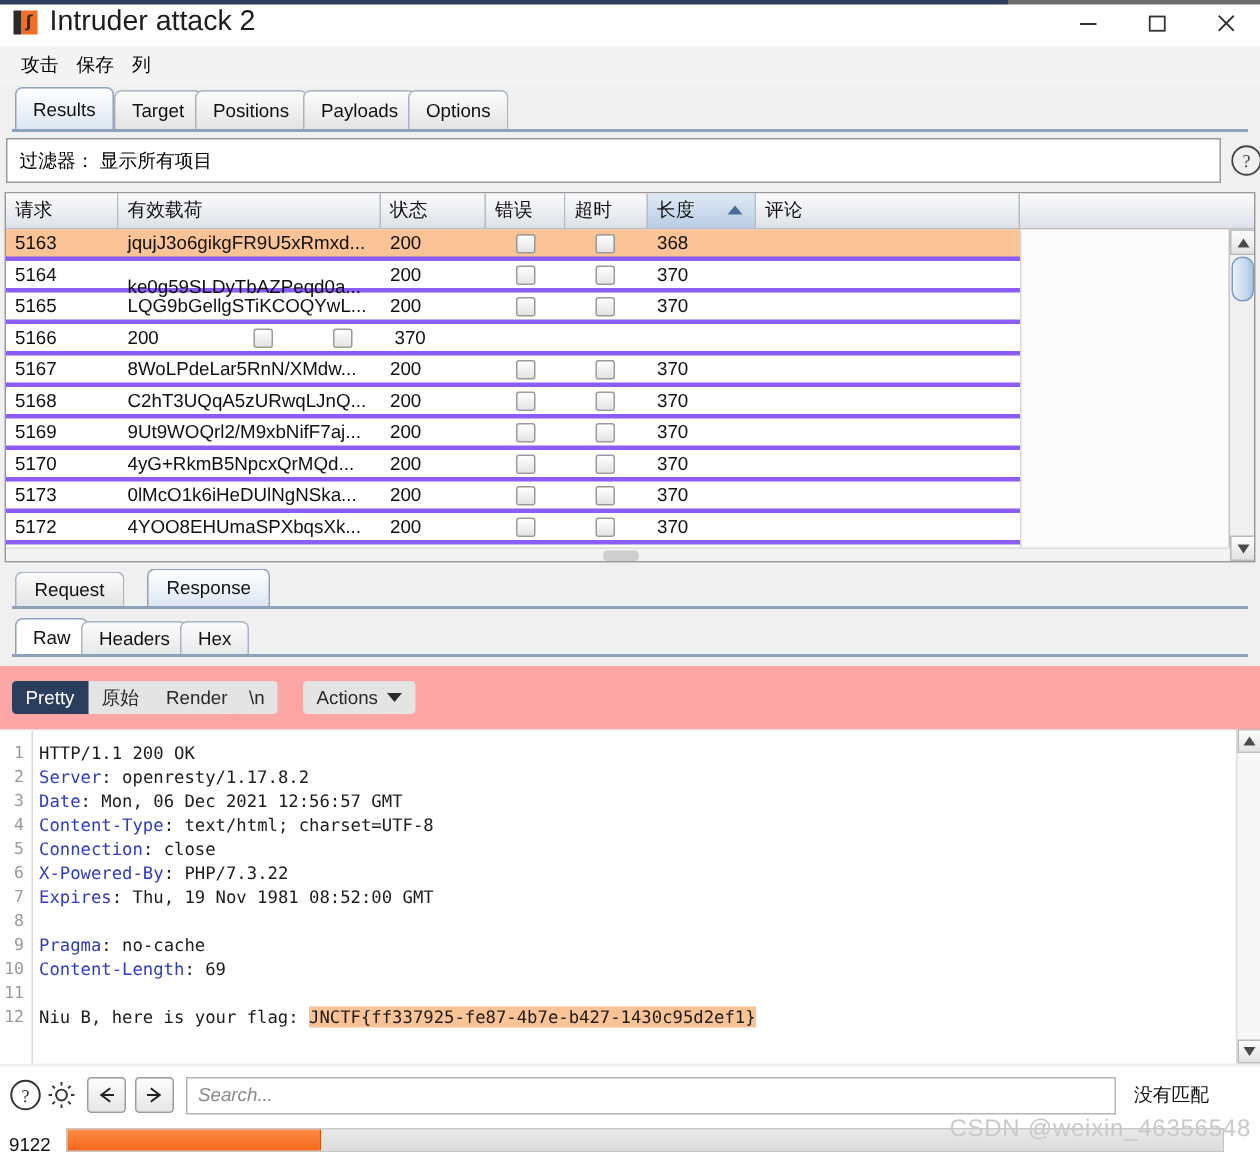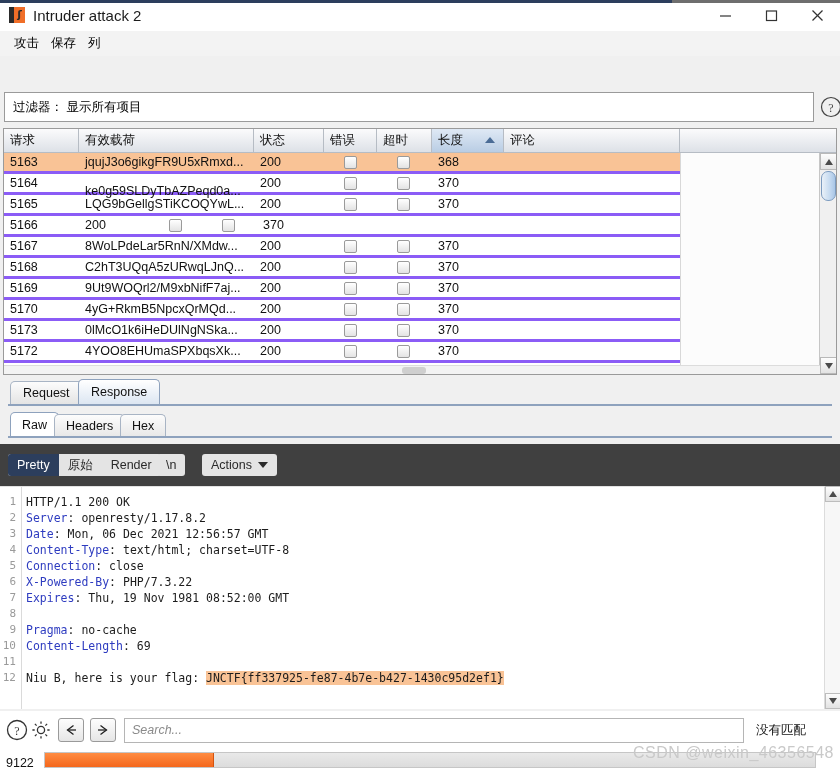--- a/index.html
+++ b/index.html
@@ -42,21 +42,21 @@
   }
   .app-icon .right {
     position: absolute; left: 5px; top: 0; width: 11px; height: 16px; background: #f06e28;
   }
   .app-icon .glyph {
     position: absolute; left: 7px; top: 2px; width: 7px; height: 12px;
     color: #2b2b2b; font-size: 11px; line-height: 12px; text-align: center;
     font-family: "DejaVu Sans", sans-serif; font-weight: bold;
   }
   .title-text {
-    font-size: 15px; color: #1c1c1c; white-space: nowrap;
+    font-size: 19px; color: #1c1c1c; white-space: nowrap;
     font-family: "Liberation Sans", sans-serif;
   }
   .win-buttons {
     position: absolute; right: 0; top: 0; height: 31px; display: flex;
   }
   .win-btn {
     width: 46px; height: 31px; display: flex; align-items: center; justify-content: center;
     color: #333; font-size: 13px; font-family: "DejaVu Sans", sans-serif;
   }
   .win-btn svg { display: block; }
@@ -260,21 +260,21 @@
     background: linear-gradient(to bottom, #fcfcfc 0%, #e8e8e8 100%);
     font-size: 12.5px; color: #111; white-space: nowrap;
   }
   .rhtab.active {
     background: #ffffff; border-color: #8ea2bd; height: 24px;
   }
 
   
   .prettybar {
     position: absolute; left: 0; top: 444px; width: 840px; height: 42px;
-    background: #404040;
+    background: #fca5a5;
     padding-left: 40px;
   }
   .seg {
     position: absolute; top: 10px; height: 22px;
     display: flex; align-items: center;
     background: #e4e4e4; border-radius: 3px; overflow: hidden;
   }
   .seg-btn {
     height: 22px; padding: 0 9px;
     display: flex; align-items: center; justify-content: center;
@@ -417,20 +417,28 @@
       </div>
     </div>
   </div>
 
   <div class="menubar">
     <div class="menu-item">攻击</div>
     <div class="menu-item">保存</div>
     <div class="menu-item">列</div>
   </div>
 
+  <div class="tabstrip">
+    <div class="underline"></div>
+    <div class="maintab active" style="left:10px;">Results</div>
+    <div class="maintab" style="left:76px;">Target</div>
+    <div class="maintab" style="left:130px;">Positions</div>
+    <div class="maintab" style="left:202px;">Payloads</div>
+    <div class="maintab" style="left:272px;">Options</div>
+  </div>
 
   <div class="filterrow">
     <div class="filterbox">
       <span>过滤器： 显示所有项目</span>
     </div>
     <div class="help-circle">
       <svg width="22" height="22" viewBox="0 0 22 22">
         <circle cx="11" cy="11" r="9.5" fill="none" stroke="#444" stroke-width="1.2"></circle>
         <text x="11" y="15.5" font-size="12" text-anchor="middle" fill="#444" font-family="Liberation Serif, serif">?</text>
       </svg>
@@ -610,21 +618,21 @@
         </div>
     </div>
     <div class="hscroll">
       <div class="hthumb"></div>
     </div>
   </div>
 
   <div class="rrtabs">
     <div class="underline"></div>
     <div class="rrtab" style="left:10px;">Request</div>
-    <div class="rrtab active" style="left:78px;">Response</div>
+    <div class="rrtab active" style="left:98px;">Response</div>
   </div>
 
   <div class="rhtabs">
     <div class="underline"></div>
     <div class="rhtab active" style="left:10px;">Raw</div>
     <div class="rhtab" style="left:54px;">Headers</div>
     <div class="rhtab" style="left:120px;">Hex</div>
   </div>
 
   <div class="prettybar">

